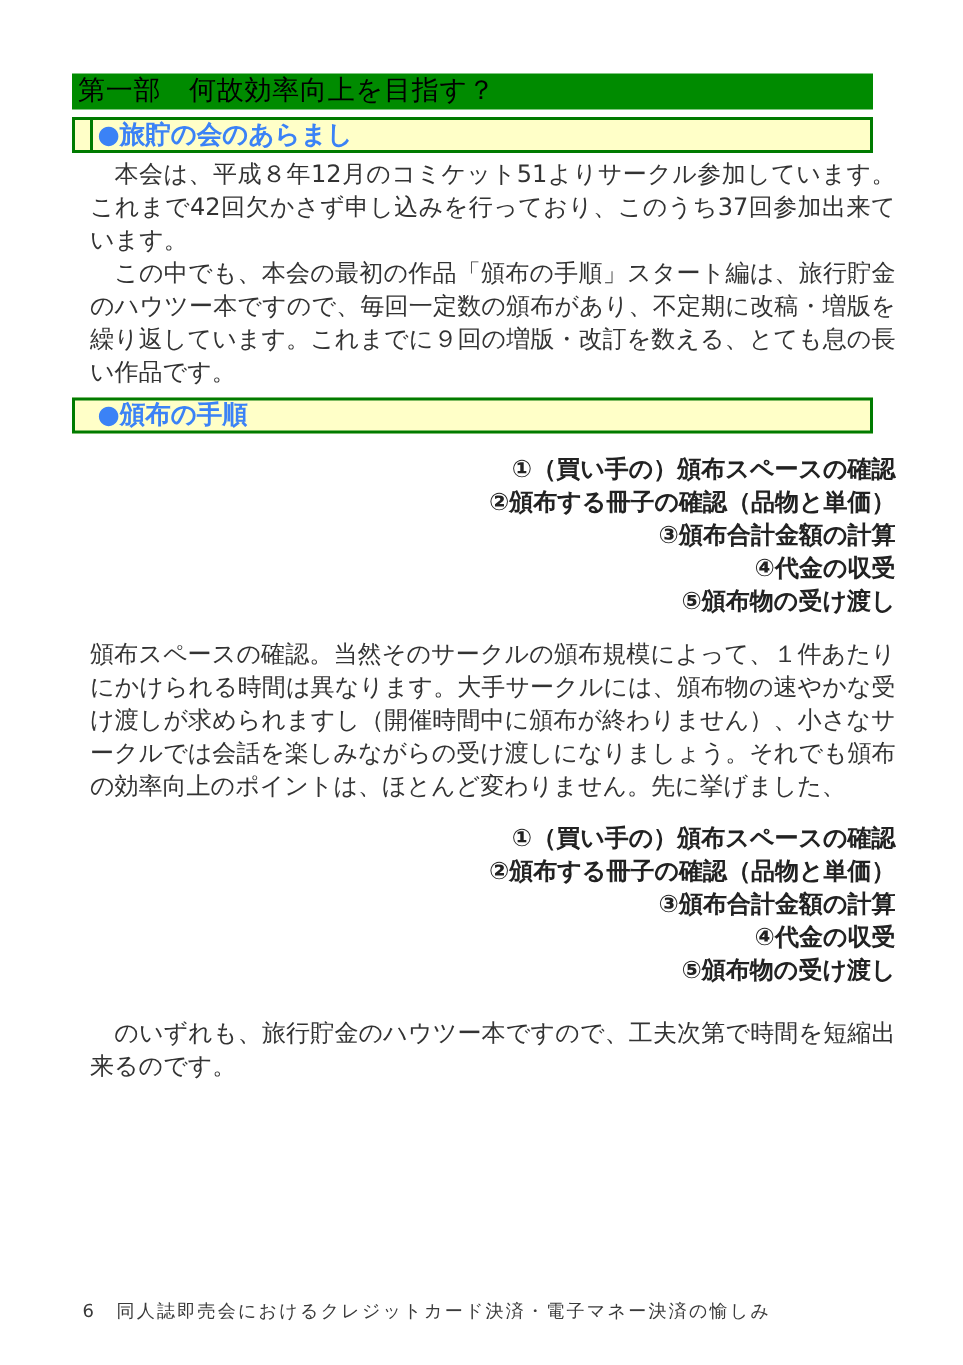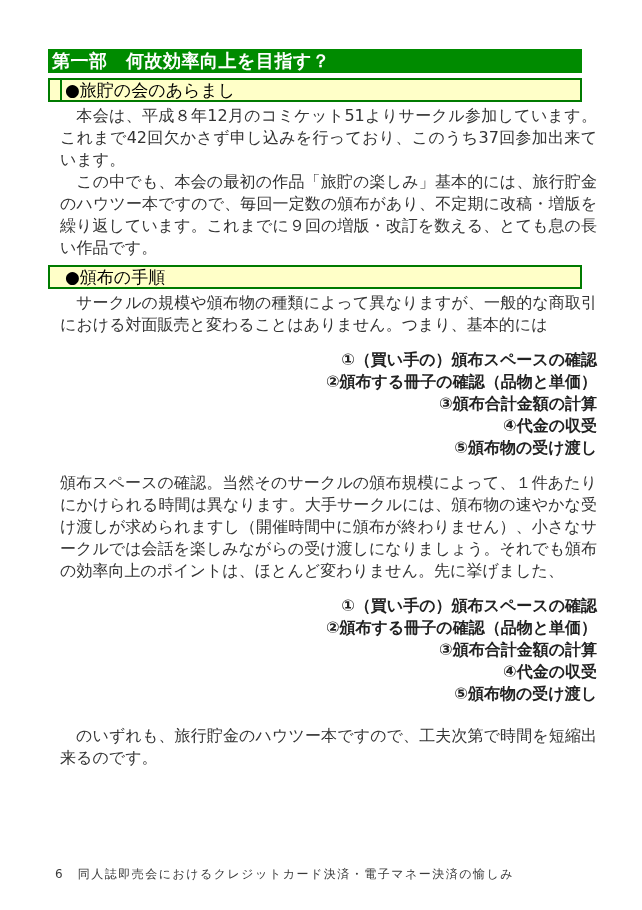--- a/index.html
+++ b/index.html
@@ -12,45 +12,45 @@
   }
   .content {
     position: absolute;
     left: 48px; top: 49px;
     width: 549px;
   }
   .title-bar {
     width: 530px;
     height: 24px;
     background: #008b00;
-    color: #ffffff;
+    color: #000000;
     font-size: 18px;
-    font-weight: bold;
+    font-weight: normal;
     line-height: 24px;
     padding-left: 4px;
     letter-spacing: 0.5px;
     box-sizing: content-box;
   }
   .sec-head {
     margin-top: 5px;
     width: 530px;
     border: 2px solid #007b00;
     background: #ffffc8;
     display: flex;
     align-items: stretch;
     height: 20px;
   }
   .sec-rule {
     width: 10px;
     border-right: 2px solid #007b00;
     flex: 0 0 auto;
   }
   .sec-text {
-    color: #000000;
-    font-weight: normal;
+    color: #3b82f6;
+    font-weight: bold;
     font-size: 17px;
     line-height: 20px;
     padding-left: 3px;
     white-space: nowrap;
   }
   .body-text p {
     margin: 0;
     font-size: 16px;
     line-height: 22px;
     color: #333333;
@@ -86,30 +86,29 @@
 
   <div class="title-bar">第一部　何故効率向上を目指す？</div>
 
   <div class="sec-head">
     <span class="sec-rule"></span>
     <span class="sec-text">●旅貯の会のあらまし</span>
   </div>
 
   <div class="body-text">
     <p>　本会は、平成８年12月のコミケット51よりサークル参加しています。これまで42回欠かさず申し込みを行っており、このうち37回参加出来ています。</p>
-    <p>　この中でも、本会の最初の作品「旅貯の楽しみ」基本的には、旅行貯金のハウツー本ですので、毎回一定数の頒布があり、不定期に改稿・増版を繰り返しています。これまでに９回の増版・改訂を数える、とても息の長い作品です。</p>
+    <p>　この中でも、本会の最初の作品「頒布の手順」スタート編は、旅行貯金のハウツー本ですので、毎回一定数の頒布があり、不定期に改稿・増版を繰り返しています。これまでに９回の増版・改訂を数える、とても息の長い作品です。</p>
   </div>
 
   <div class="sec-head sec2-head">
     <span class="sec-rule"></span>
     <span class="sec-text">●頒布の手順</span>
   </div>
 
   <div class="body-text">
-    <p>　サークルの規模や頒布物の種類によって異なりますが、一般的な商取引における対面販売と変わることはありません。つまり、基本的には</p>
 
     <div class="steps">
       <p>①（買い手の）頒布スペースの確認</p>
       <p>②頒布する冊子の確認（品物と単価）</p>
       <p>③頒布合計金額の計算</p>
       <p>④代金の収受</p>
       <p>⑤頒布物の受け渡し</p>
     </div>
 
     <p>頒布スペースの確認。当然そのサークルの頒布規模によって、１件あたりにかけられる時間は異なります。大手サークルには、頒布物の速やかな受け渡しが求められますし（開催時間中に頒布が終わりません）、小さなサークルでは会話を楽しみながらの受け渡しになりましょう。それでも頒布の効率向上のポイントは、ほとんど変わりません。先に挙げました、</p>

